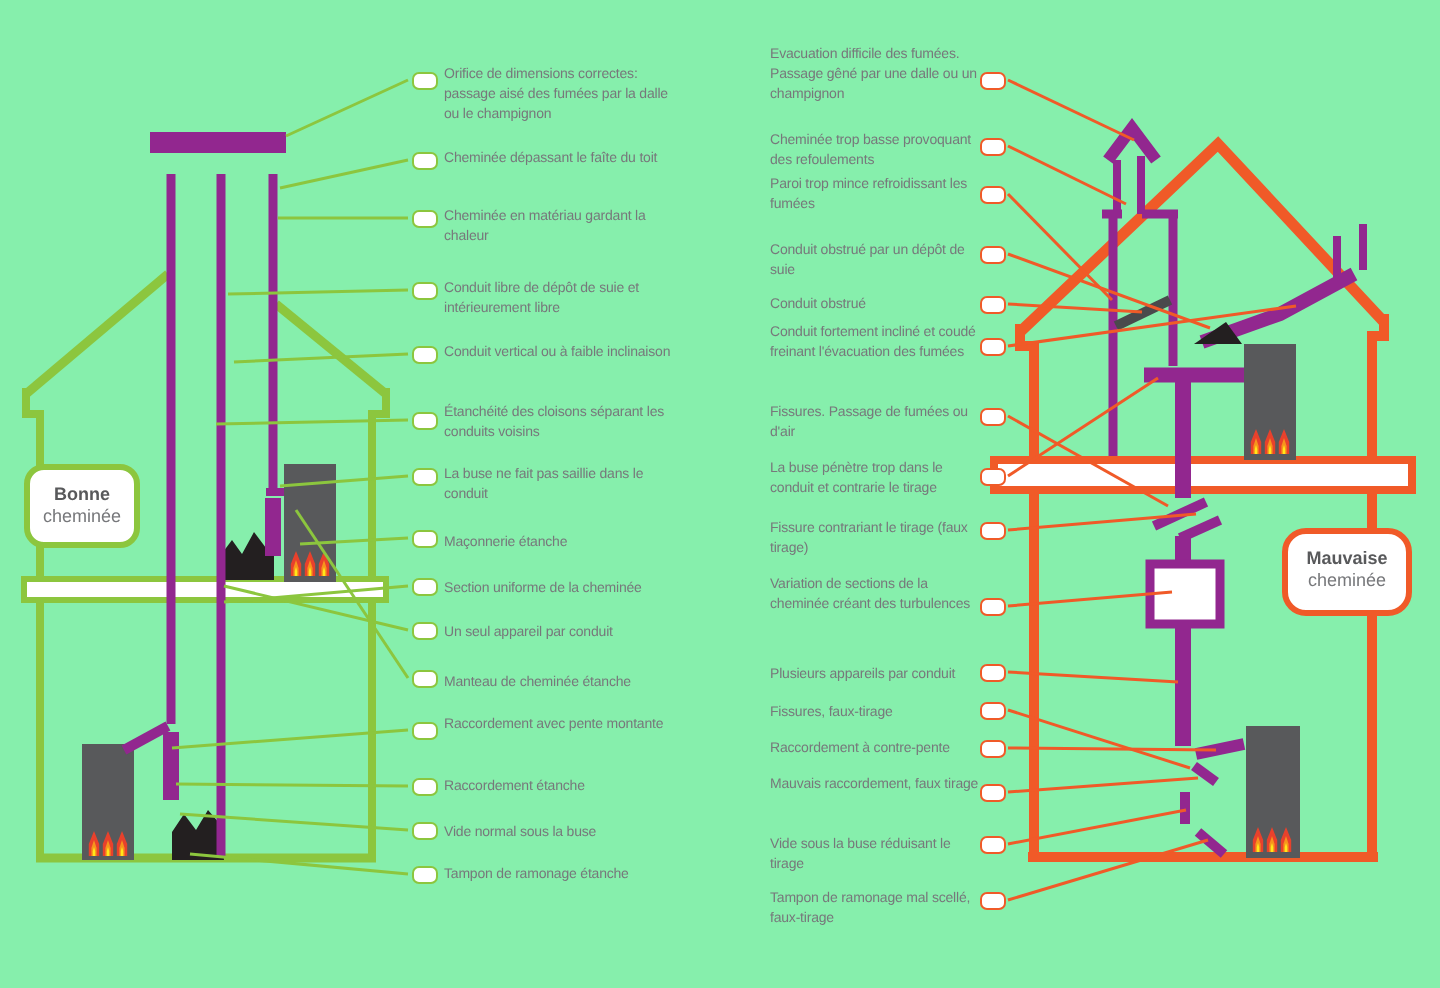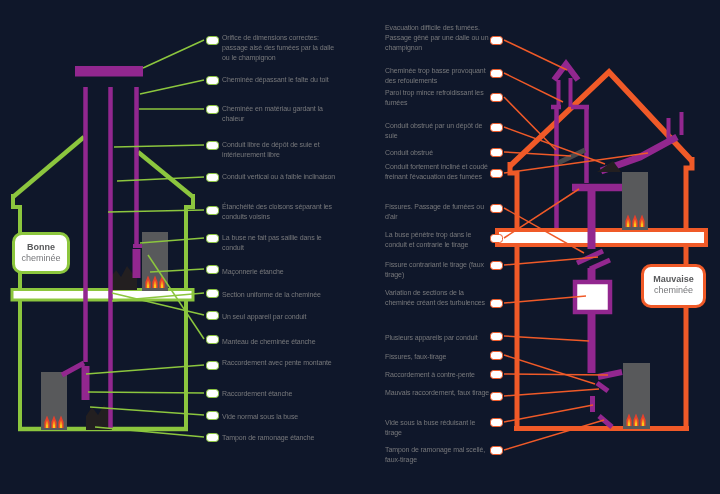--- a/index.html
+++ b/index.html
@@ -1,20 +1,20 @@
 <!DOCTYPE html>
 <html style="--good: #8CC63E; --bad: #F05A28; --purple: #92278F; --label: #77787B; --stove: #58595B; --soot: #231F20;"><head>
 <meta charset="utf-8">
 <style>
   :root{
     --good:#8CC63E; --bad:#F05A28; --purple:#92278F; --label:#77787B;
     --stove:#58595B; --soot:#231F20; --dark:#4A4A4C;
   }
   html,body{margin:0;padding:0;background:#fff;}
-  .stage{position:relative;width:720px;height:494px;background:#0f172a;overflow:hidden;
+  .stage{position:relative;width:720px;height:494px;background:#86efac;overflow:hidden;
          font-family:"Liberation Sans", sans-serif;}
   svg{position:absolute;left:0;top:0;}
   
   .s-good{stroke:var(--good);fill:none;}
   .s-bad{stroke:var(--bad);fill:none;}
   .s-purple{stroke:var(--purple);fill:none;}
   .s-dark{stroke:var(--dark);fill:none;}
   .f-purple{fill:var(--purple);}
   .f-stove{fill:var(--stove);}
   .f-soot{fill:var(--soot);}
@@ -30,21 +30,21 @@
   .label.bad{left:385px;width:106px;}
   .bullet{position:absolute;width:13px;height:9px;border-radius:3.5px;box-sizing:border-box;
           background:#fff;border:1.6px solid var(--good);}
   .label.good .bullet{left:-16.5px;}
   .label.bad .bullet{left:104.5px;border-color:var(--bad);}
   .txt{display:block;}
   
   .badge{position:absolute;background:#fff;border:3px solid var(--good);border-radius:10px;
          text-align:center;font-size:9px;line-height:10.5px;box-sizing:border-box;padding-top:7px;}
   .badge.good{left:12px;top:232px;width:58px;height:42px;}
-  .badge.bad{left:641px;top:264px;width:65px;height:44px;border-color:var(--bad);}
+  .badge.bad{left:641px;top:264px;width:65px;height:44px;border-color:var(--bad);border-radius:12px;}
   .badge .b1{font-weight:bold;color:var(--stove);display:block;}
   .badge .b2{color:var(--label);display:block;}
 </style>
 </head>
 <body>
 
 <div class="stage">
 
   <svg width="720" height="494" viewBox="0 0 720 494">
     <defs>

